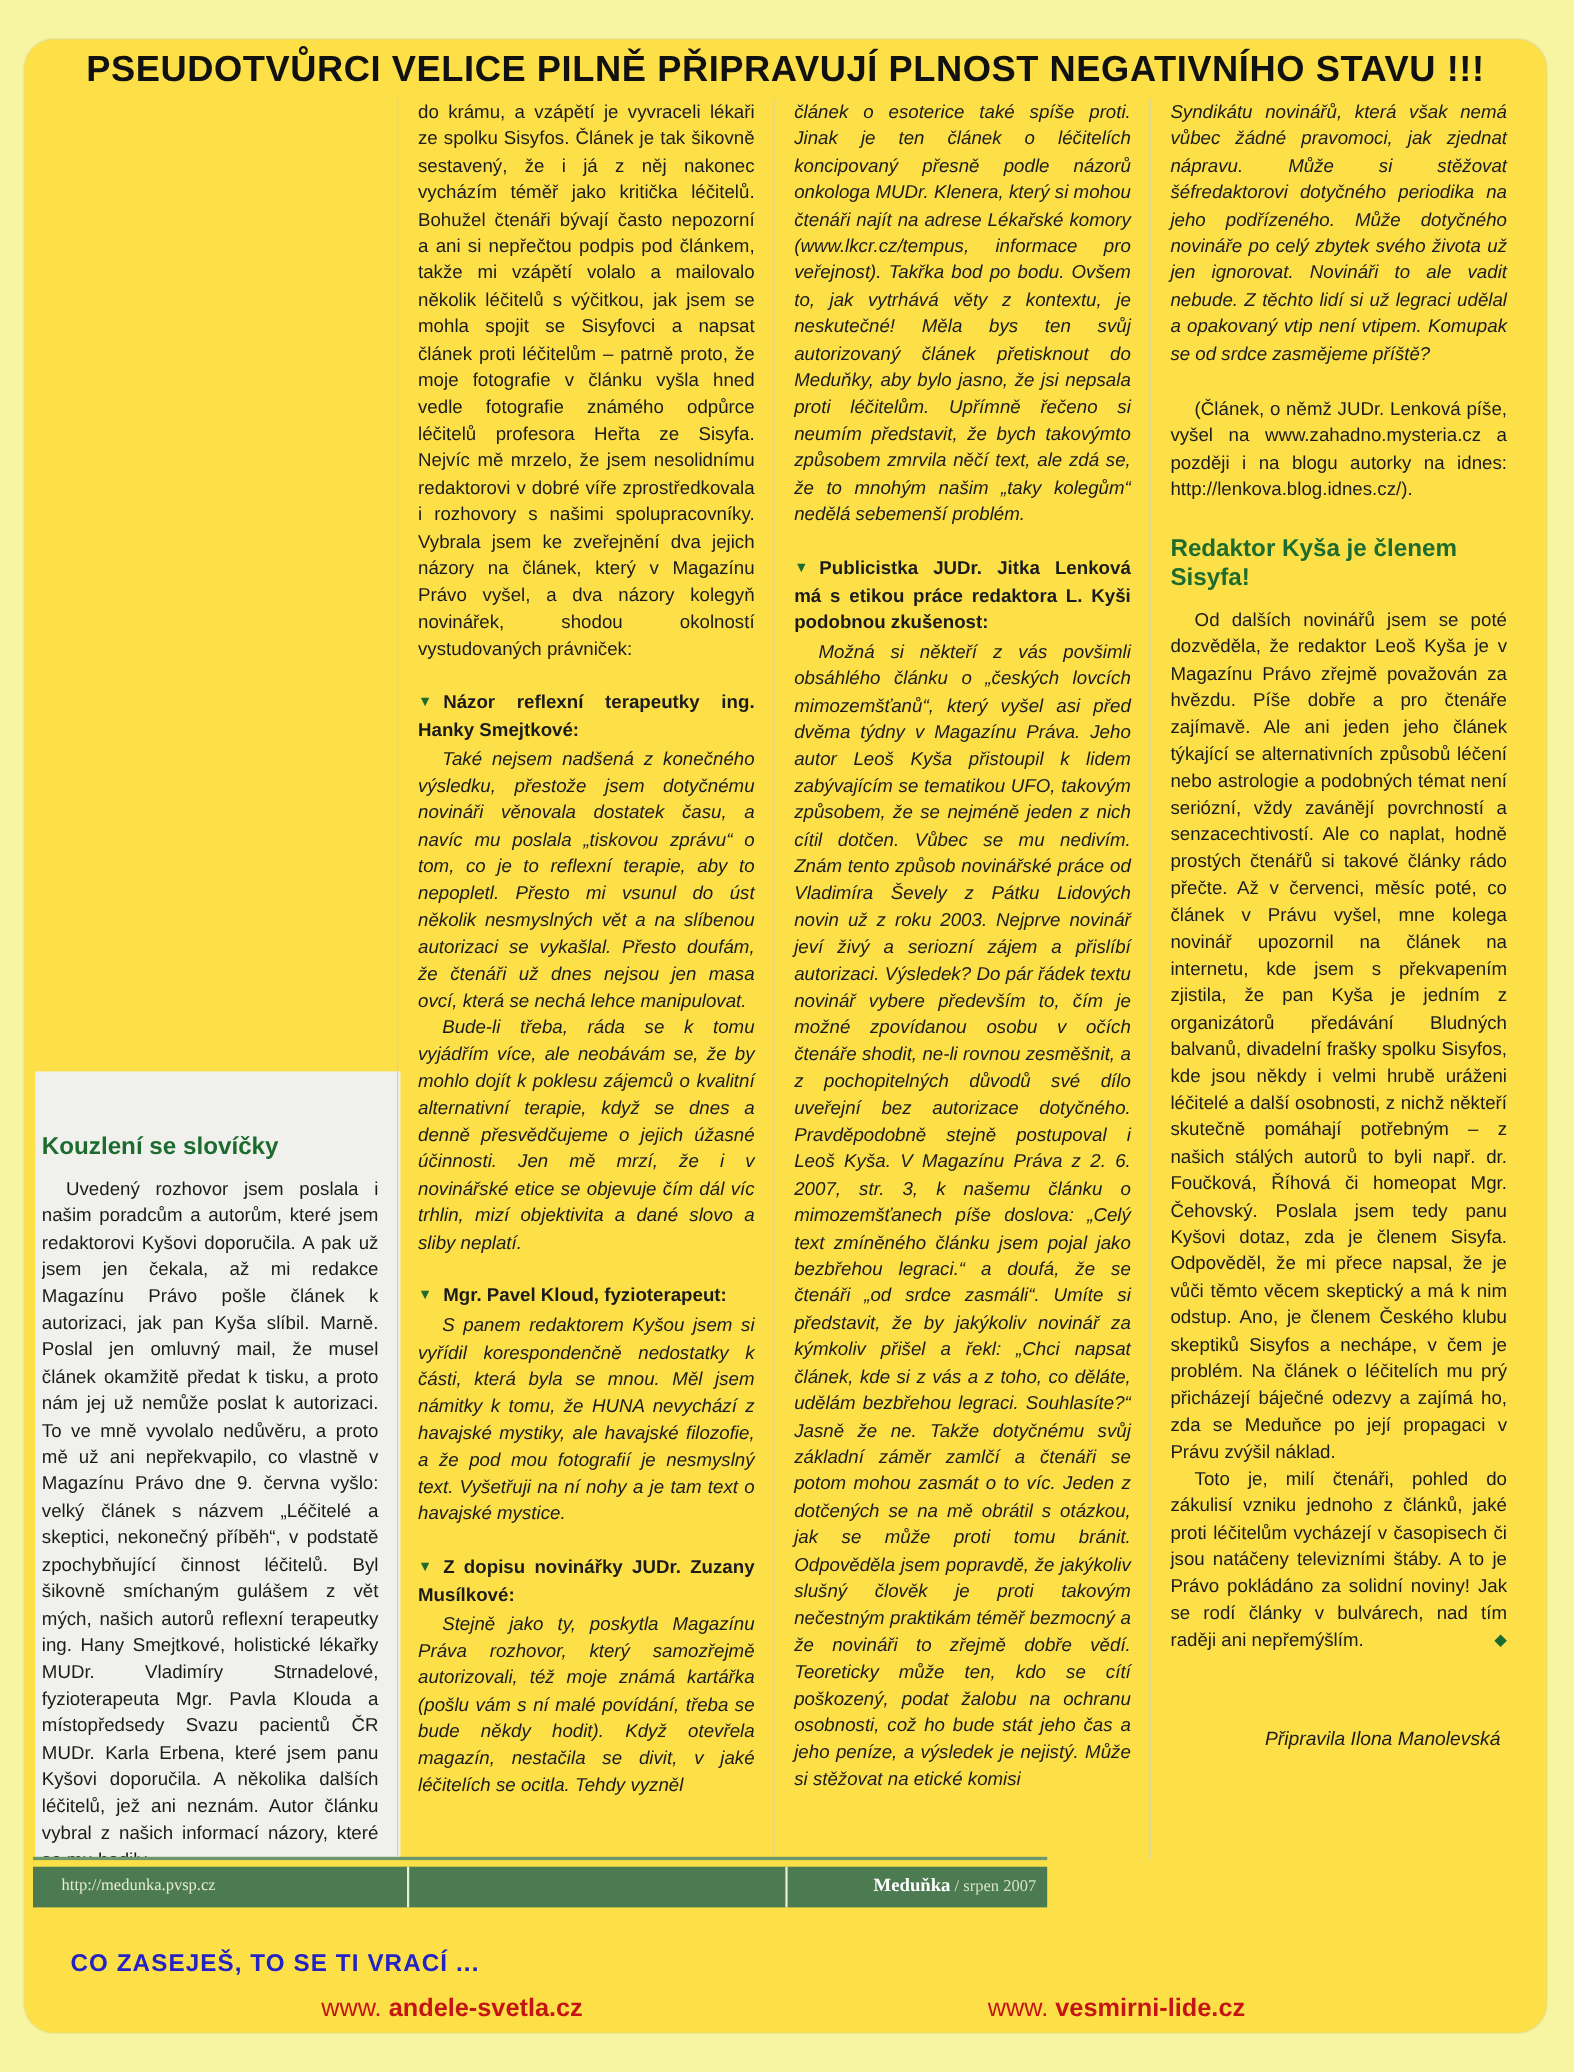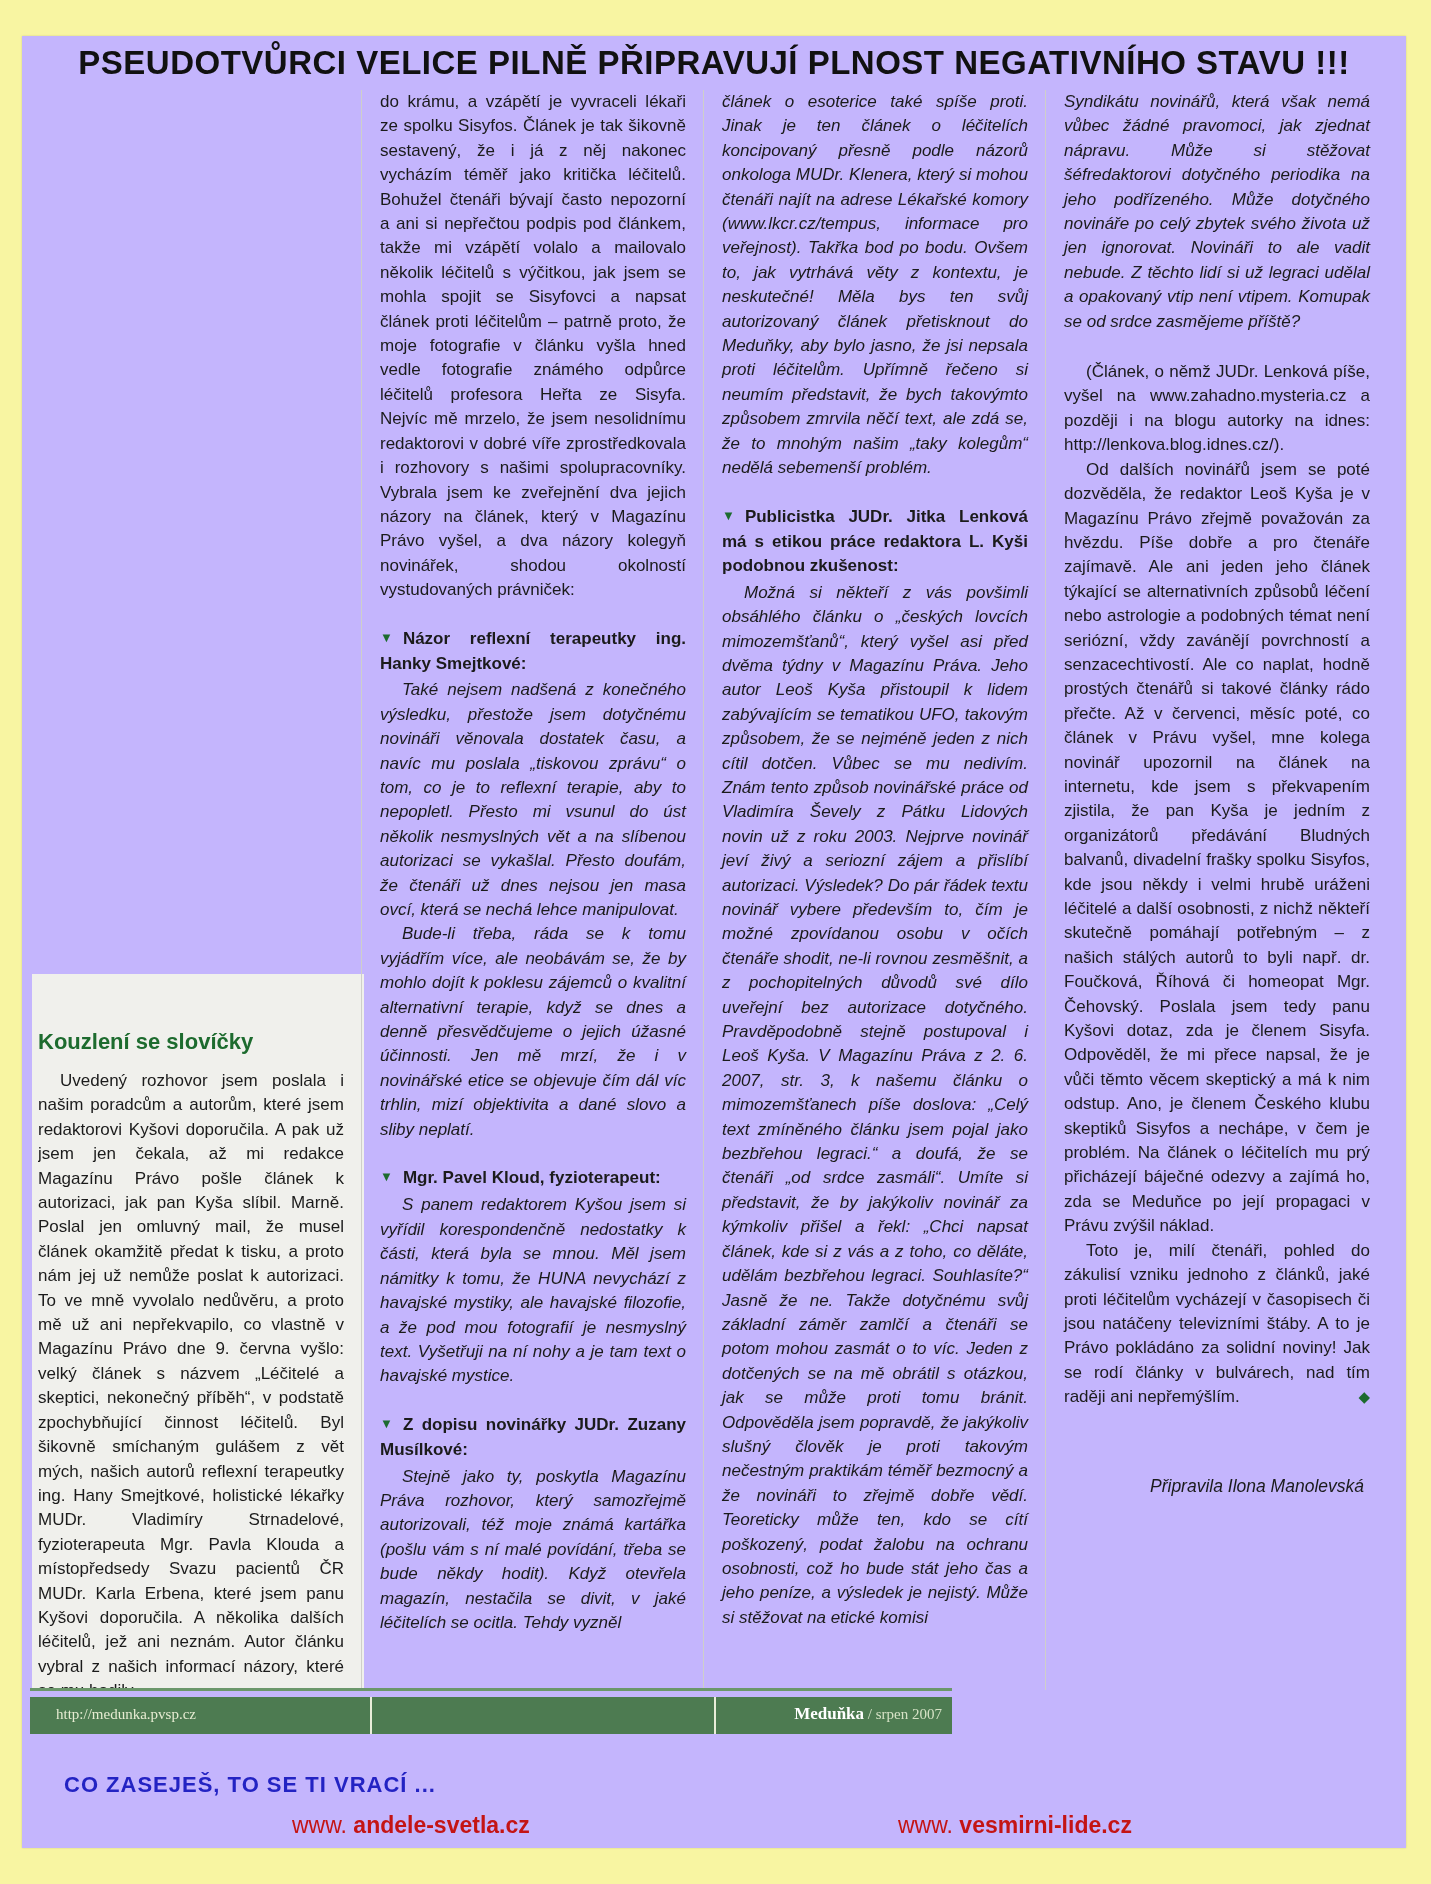--- a/index.html
+++ b/index.html
@@ -3,21 +3,21 @@
 <meta charset="utf-8">
 <style>
   html,body { margin:0; padding:0; }
   body { font-family:"Liberation Sans", sans-serif; }
   #screen {
     position:relative; width:1431px; height:1884px;
     background:#f8f5a2; overflow:hidden;
   }
   .page {
     position:absolute; left:22px; top:36px; width:1384px; height:1812px;
-    background:#c4b5fd; box-shadow:0 0 2px rgba(0,0,0,.15);
+    background:#fde047; box-shadow:0 0 2px rgba(0,0,0,.15);border-radius:27px;
   }
   .headline {
     position:absolute; top:8px; left:0; width:100%;
     text-align:center; font-weight:bold; font-size:33px; letter-spacing:.5px;
     color:#111; font-stretch:condensed; white-space:nowrap;
   }
   .col1-panel {
     position:absolute; left:10px; top:938px; width:332px; height:716px;
     background:#f0f0ec;
   }
@@ -110,20 +110,21 @@
         <p class="body-p ital">článek o esoterice také spíše proti. Jinak je ten článek o léčitelích koncipovaný přesně podle názorů onkologa MUDr. Klenera, který si mohou čtenáři najít na adrese Lékařské komory (www.lkcr.cz/tempus, informace pro veřejnost). Takřka bod po bodu. Ovšem to, jak vytrhává věty z kontextu, je neskutečné! Měla bys ten svůj autorizovaný článek přetisknout do Meduňky, aby bylo jasno, že jsi nepsala proti léčitelům. Upřímně řečeno si neumím představit, že bych takovýmto způsobem zmrvila něčí text, ale zdá se, že to mnohým našim „taky kolegům“ nedělá sebemenší problém.</p>
         <p class="subhead"><span class="tri">▼</span><span>Publicistka JUDr. Jitka Lenková má s etikou práce redaktora L. Kyši podobnou zkušenost:</span></p>
         <p class="body-p ital indent">Možná si někteří z vás povšimli obsáhlého článku o „českých lovcích mimozemšťanů“, který vyšel asi před dvěma týdny v Magazínu Práva. Jeho autor Leoš Kyša přistoupil k lidem zabývajícím se tematikou UFO, takovým způsobem, že se nejméně jeden z nich cítil dotčen. Vůbec se mu nedivím. Znám tento způsob novinářské práce od Vladimíra Ševely z Pátku Lidových novin už z roku 2003. Nejprve novinář jeví živý a seriozní zájem a přislíbí autorizaci. Výsledek? Do pár řádek textu novinář vybere především to, čím je možné zpovídanou osobu v očích čtenáře shodit, ne-li rovnou zesměšnit, a z pochopitelných důvodů své dílo uveřejní bez autorizace dotyčného. Pravděpodobně stejně postupoval i Leoš Kyša. V Magazínu Práva z 2. 6. 2007, str. 3, k našemu článku o mimozemšťanech píše doslova: „Celý text zmíněného článku jsem pojal jako bezbřehou legraci.“ a doufá, že se čtenáři „od srdce zasmáli“. Umíte si představit, že by jakýkoliv novinář za kýmkoliv přišel a řekl: „Chci napsat článek, kde si z vás a z toho, co děláte, udělám bezbřehou legraci. Souhlasíte?“ Jasně že ne. Takže dotyčnému svůj základní záměr zamlčí a čtenáři se potom mohou zasmát o to víc. Jeden z dotčených se na mě obrátil s otázkou, jak se může proti tomu bránit. Odpověděla jsem popravdě, že jakýkoliv slušný člověk je proti takovým nečestným praktikám téměř bezmocný a že novináři to zřejmě dobře vědí. Teoreticky může ten, kdo se cítí poškozený, podat žalobu na ochranu osobnosti, což ho bude stát jeho čas a jeho peníze, a výsledek je nejistý. Může si stěžovat na etické komisi</p>
       </div>
 
       <div class="gutter"></div>
 
       <div class="col">
         <p class="body-p ital">Syndikátu novinářů, která však nemá vůbec žádné pravomoci, jak zjednat nápravu. Může si stěžovat šéfredaktorovi dotyčného periodika na jeho podřízeného. Může dotyčného novináře po celý zbytek svého života už jen ignorovat. Novináři to ale vadit nebude. Z těchto lidí si už legraci udělal a opakovaný vtip není vtipem. Komupak se od srdce zasmějeme příště?</p>
         <p class="body-p indent" style="margin-top:26px">(Článek, o němž JUDr. Lenková píše, vyšel na www.zahadno.mysteria.cz a později i na blogu autorky na idnes: http://lenkova.blog.idnes.cz/).</p>
+        <p class="green-head">Redaktor Kyša je členem Sisyfa!</p>
         <p class="body-p indent">Od dalších novinářů jsem se poté dozvěděla, že redaktor Leoš Kyša je v Magazínu Právo zřejmě považován za hvězdu. Píše dobře a pro čtenáře zajímavě. Ale ani jeden jeho článek týkající se alternativních způsobů léčení nebo astrologie a podobných témat není seriózní, vždy zavánějí povrchností a senzacechtivostí. Ale co naplat, hodně prostých čtenářů si takové články rádo přečte. Až v červenci, měsíc poté, co článek v Právu vyšel, mne kolega novinář upozornil na článek na internetu, kde jsem s překvapením zjistila, že pan Kyša je jedním z organizátorů předávání Bludných balvanů, divadelní frašky spolku Sisyfos, kde jsou někdy i velmi hrubě uráženi léčitelé a další osobnosti, z nichž někteří skutečně pomáhají potřebným – z našich stálých autorů to byli např. dr. Foučková, Říhová či homeopat Mgr. Čehovský. Poslala jsem tedy panu Kyšovi dotaz, zda je členem Sisyfa. Odpověděl, že mi přece napsal, že je vůči těmto věcem skeptický a má k nim odstup. Ano, je členem Českého klubu skeptiků Sisyfos a nechápe, v čem je problém. Na článek o léčitelích mu prý přicházejí báječné odezvy a zajímá ho, zda se Meduňce po její propagaci v Právu zvýšil náklad.</p>
         <p class="body-p indent"><span>Toto je, milí čtenáři, pohled do zákulisí vzniku jednoho z článků, jaké proti léčitelům vycházejí v časopisech či jsou natáčeny televizními štáby. A to je Právo pokládáno za solidní noviny! Jak se rodí články v bulvárech, nad tím raději ani nepřemýšlím.</span><span class="diamond">◆</span></p>
         <p class="signature">Připravila Ilona Manolevská</p>
       </div>
 
     </div>
 
     <div class="bar-topline"></div>
     <div class="bar">
       <span class="bar-url">http://medunka.pvsp.cz</span>

